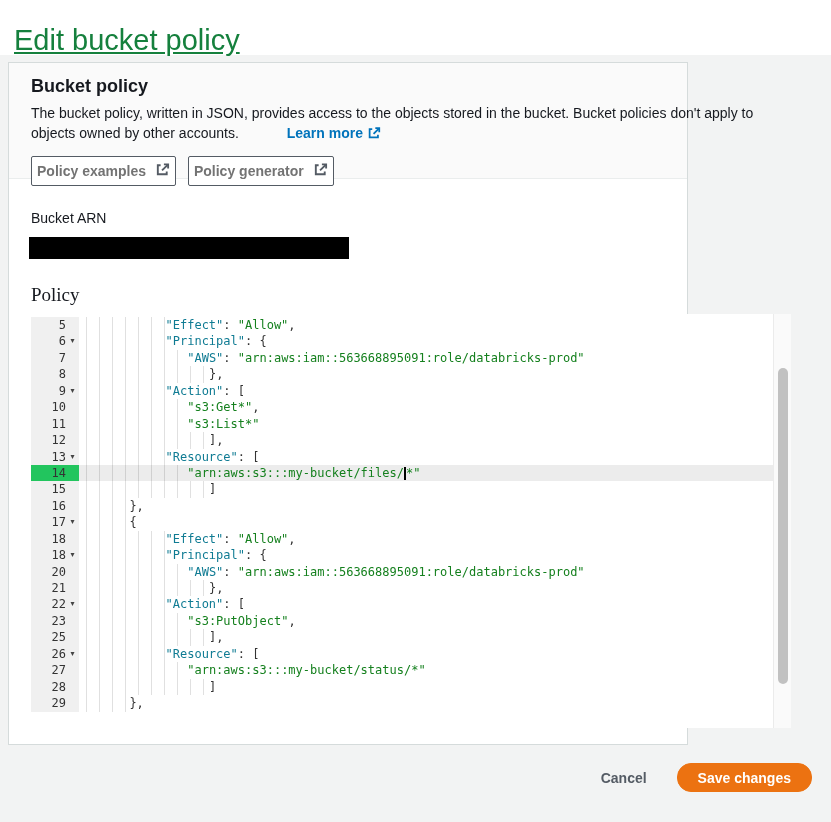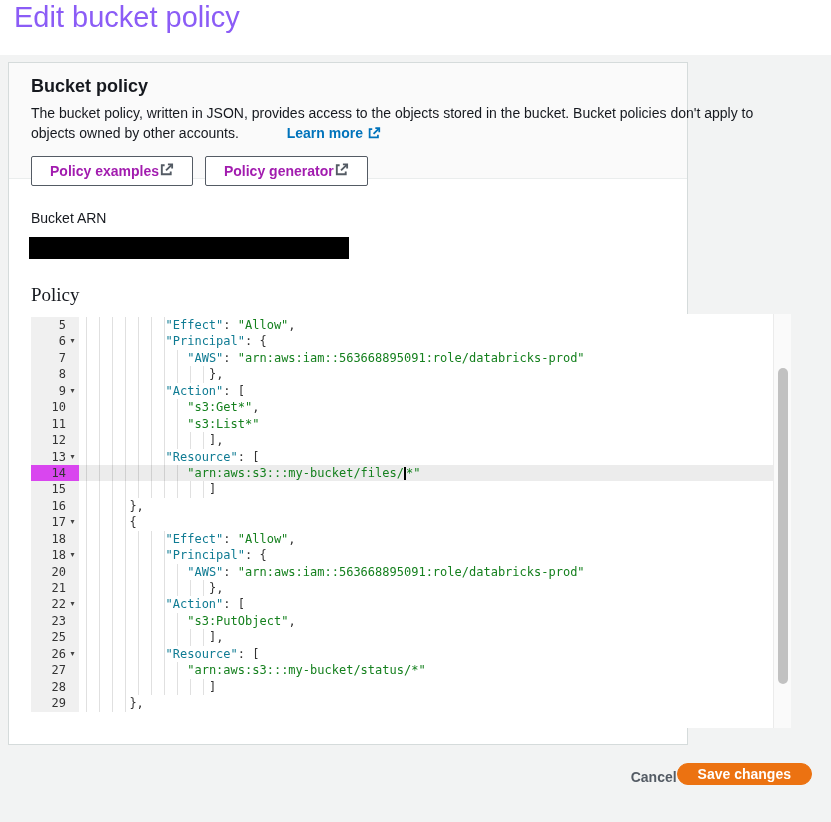--- a/index.html
+++ b/index.html
@@ -2,49 +2,49 @@
 <html><head>
 <meta charset="utf-8">
 <style>
   * { margin:0; padding:0; box-sizing:border-box; }
   html,body { width:831px; height:822px; }
   body {
     font-family:"Liberation Sans","DejaVu Sans",sans-serif;
     background:#f2f3f3; color:#16191f; overflow:hidden; position:relative;
   }
   .topband { position:absolute; left:0; top:0; width:831px; height:55px; background:#ffffff; }
-  .page-title { position:absolute; left:14px; top:1px; font-size:29px; font-weight:400; color:#8b5cf6; }
+  .page-title { position:absolute; left:14px; top:24px; font-size:29px; font-weight:400; color:#15803d;text-decoration:underline; }
 
   
   .card { position:absolute; left:8px; top:62px; width:680px; height:683px;
           background:#ffffff; border:1px solid #d5dbdb; }
   .card-header { background:#fafafa; border-bottom:1px solid #eaeded; padding:13px 22px 13px 22px; height:116px; }
   .card-title { font-size:18px; font-weight:700; color:#16191f; }
   .card-desc { margin-top:6px; font-size:14px; line-height:20px; color:#16191f; width:748px; }
   .learn-more { color:#0073bb; font-weight:700; text-decoration:none; cursor:pointer;margin-left:44px; }
   .ext-icon { display:inline-block; vertical-align:-2px; margin-left:4px; }
   .btn-row { margin-top:11px; display:flex; gap:12px; }
-  .sec-btn { display:inline-flex; align-items:center; gap:0; height:30px; padding:0 18px;
+  .sec-btn { display:inline-flex; align-items:center; gap:9px; height:30px; padding:0 5px;
              background:#fff; border:1px solid #545b64; border-radius:2px;
-             color:#a21caf; font-size:14px; font-weight:700; cursor:pointer;
+             color:#737373; font-size:14px; font-weight:700; cursor:pointer;
              font-family:"Liberation Sans","DejaVu Sans",sans-serif; }
 
   .arn-label { position:absolute; left:22px; top:147px; font-size:14px; color:#16191f; }
   .arn-redacted { position:absolute; left:20px; top:174px; width:320px; height:22px; background:#000; }
   .policy-label { position:absolute; left:22px; top:221px; font-size:19px; color:#16191f;font-family:Liberation Serif, serif; }
 
   
   .editor { position:absolute; left:22px; top:251px; width:760px; height:414px;
             background:#fff; overflow:hidden;
             font-family:"DejaVu Sans Mono","Liberation Mono",monospace; font-size:12px; }
   .ed-lines { position:absolute; left:0; top:3px; width:742px; }
   .ed-row { display:flex; height:16.45px; line-height:16.45px; white-space:pre; }
   .ed-row.active { background:#ececec; }
   .gut { flex:0 0 48px; background:#f0f0f0; display:flex; justify-content:flex-end; align-items:center; }
-  .ed-row.active .gut { background:#d946ef; }
+  .ed-row.active .gut { background:#22c55e; }
   .num { color:#333; text-align:right; }
   .fold { width:13px; text-align:center; font-size:8px; color:#444;
           font-family:"DejaVu Sans",sans-serif; cursor:pointer; }
   .code { padding-left:7px; display:flex; align-items:center; white-space:pre; }
   .ind { display:inline-block; height:100%;
          background:repeating-linear-gradient(to right, rgba(0,0,0,0.12) 0 1px, transparent 1px 13px); }
   .key { color:#0f7b93; }
   .str { color:#15801e; }
   .pun { color:#333333; }
   .cursor { display:inline-block; width:2px; height:13px; background:#000; vertical-align:middle; }
@@ -52,23 +52,23 @@
           color:#333; font-size:12px; line-height:5px; }
 
   
   .ed-scrollbar { position:absolute; right:0; top:0; width:18px; height:414px;
                   background:#fafafa; border-left:1px solid #ebebeb; }
   .ed-thumb { position:absolute; left:4px; top:54px; width:10px; height:316px;
               background:#c1c1c1; border-radius:5px; cursor:pointer; }
 
   
   .footer { position:absolute; left:0; top:763px; width:812px; display:flex;
-            justify-content:flex-end; align-items:flex-end; }
+            justify-content:flex-end; align-items:center; gap:30px; }
   .cancel-link { font-size:14px; font-weight:700; color:#545b64; cursor:pointer; }
-  .save-btn { height:22px; padding:0 20px; background:#ec7211; border:1px solid #ec7211;
+  .save-btn { height:29px; padding:0 20px; background:#ec7211; border:1px solid #ec7211;
               border-radius:14px; color:#ffffff; font-size:14px; font-weight:700; cursor:pointer;
               font-family:"Liberation Sans","DejaVu Sans",sans-serif; }
 </style>
 </head>
 <body>
 
 <div class="topband"></div>
 <h1 class="page-title">Edit bucket policy</h1>
 
 <div class="card">

